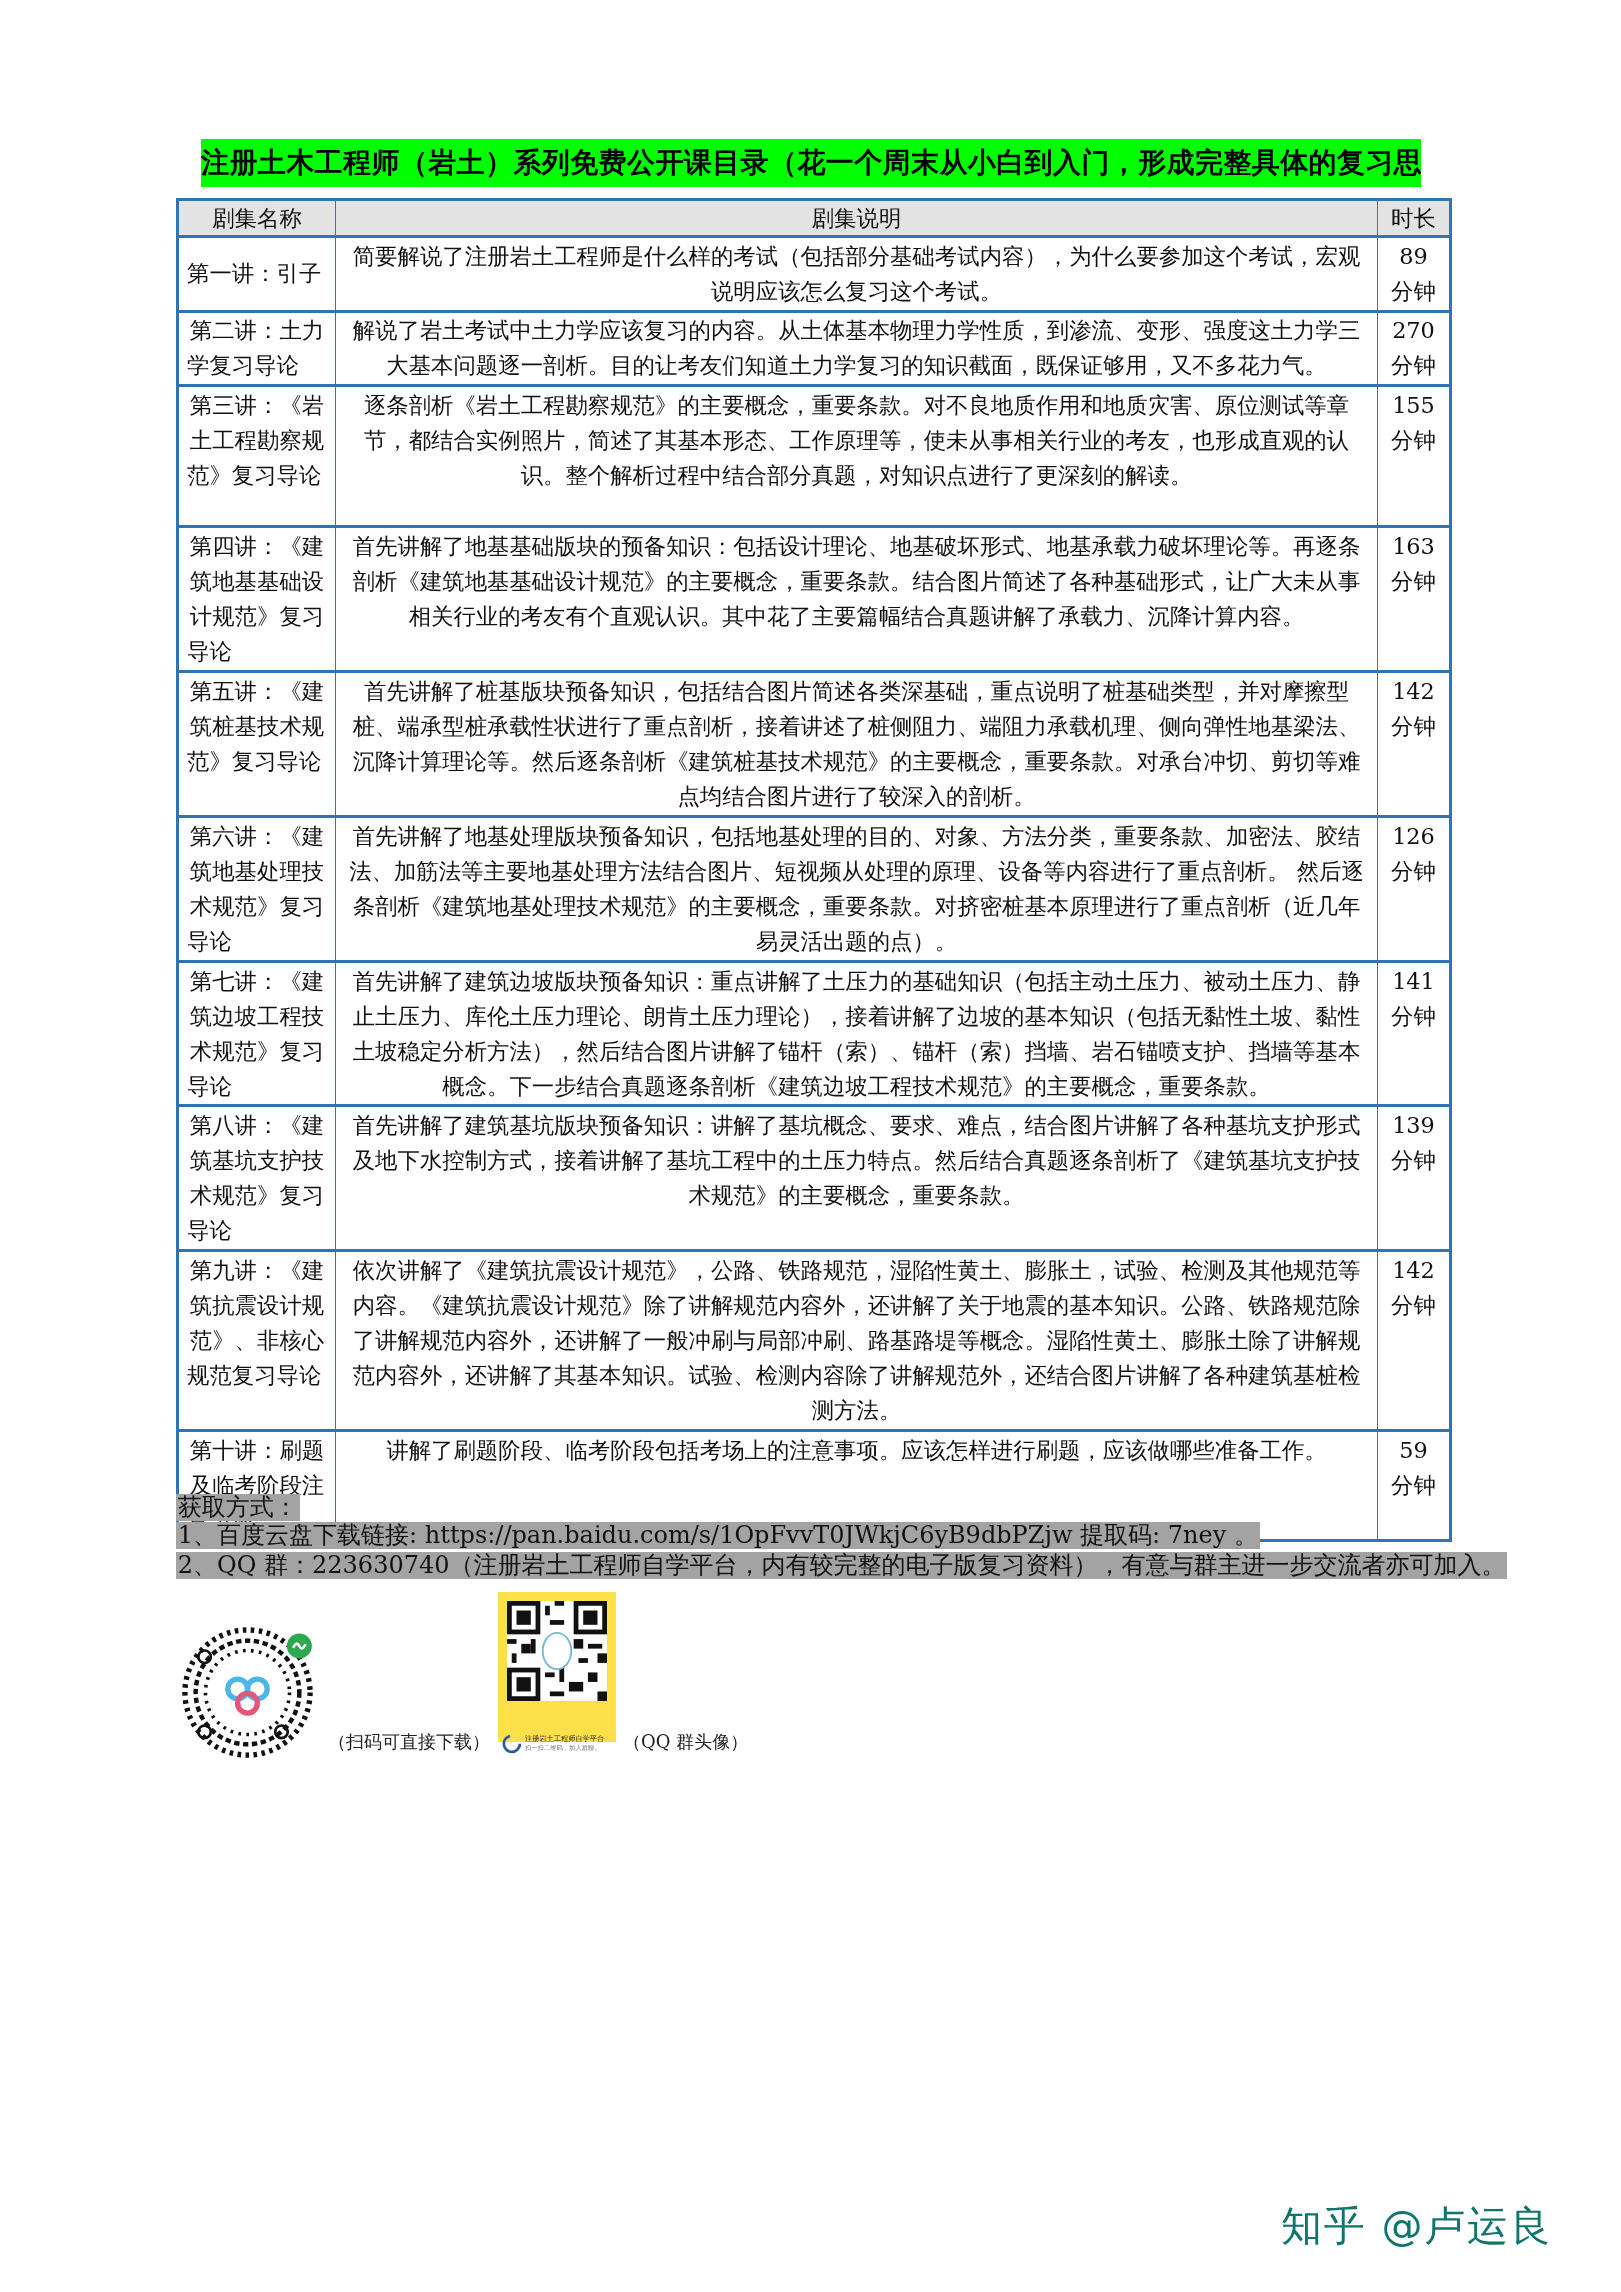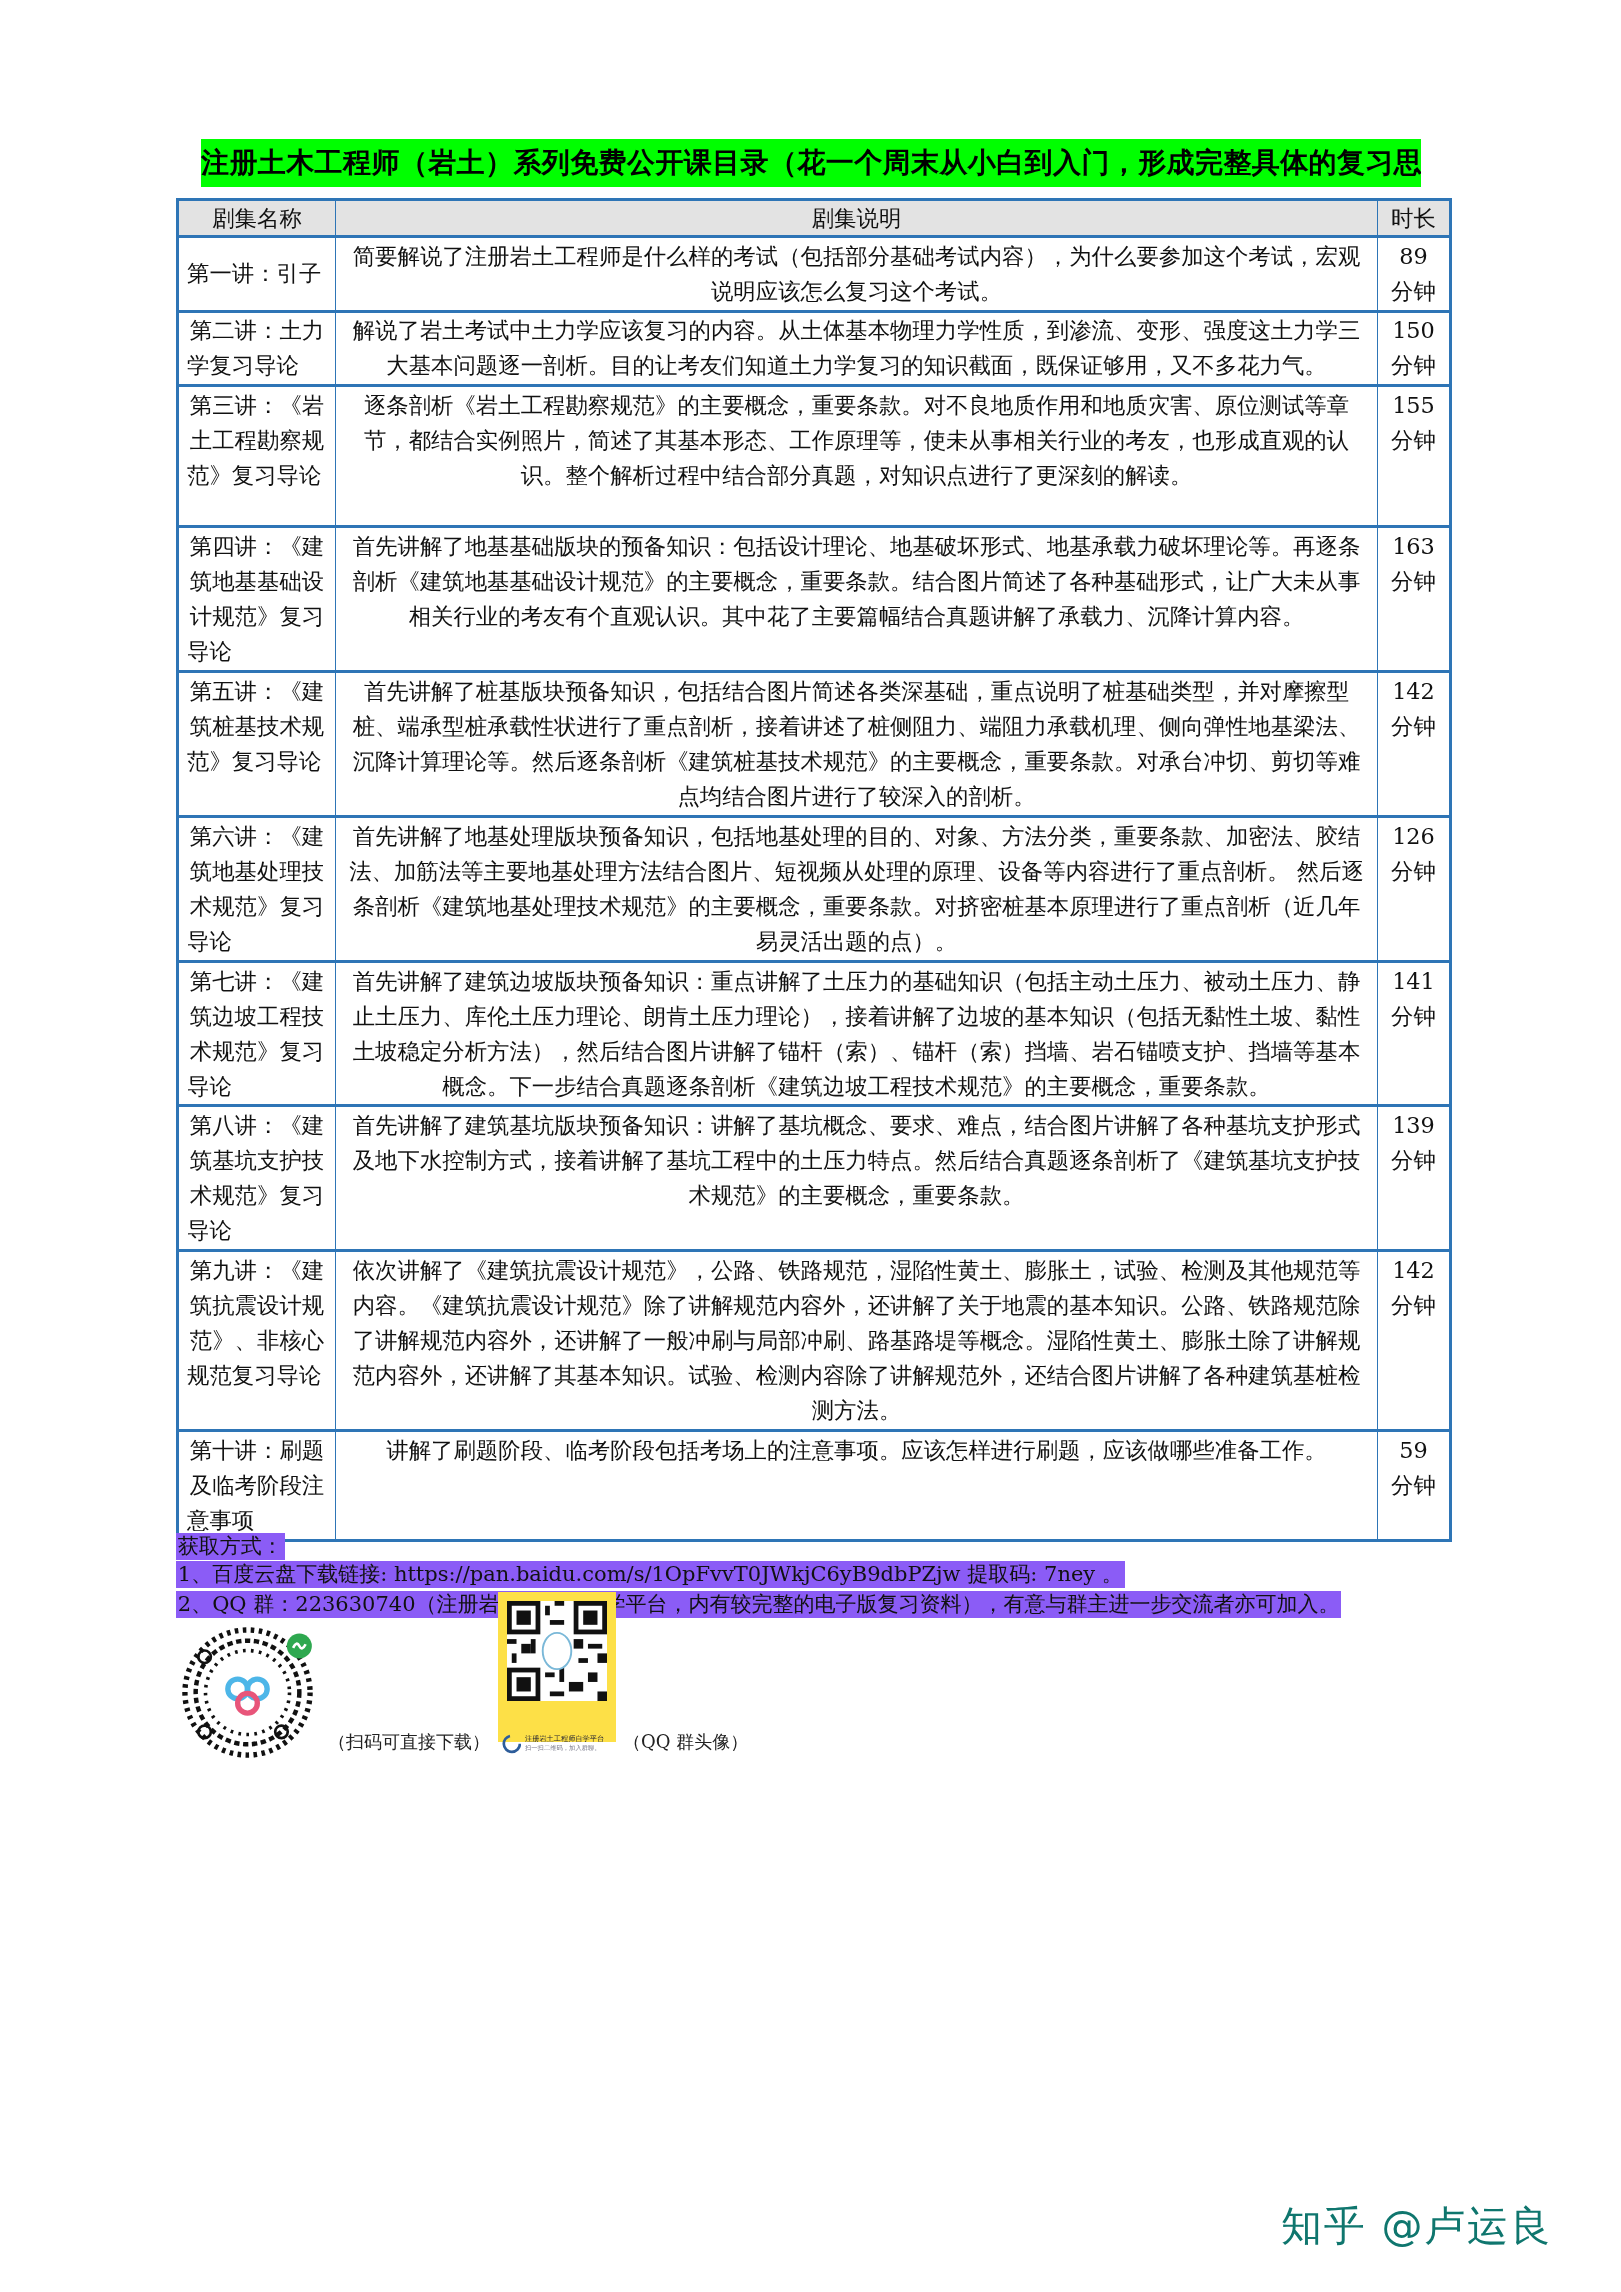--- a/index.html
+++ b/index.html
@@ -11,22 +11,22 @@
   table.course { position:absolute; left:176px; top:198px; width:1272px;
                  border-collapse:collapse; border:3.6px solid #2e75b6; table-layout:fixed; }
   table.course td, table.course th { border:1.8px solid #2e75b6; vertical-align:top;
                  font-size:22.4px; line-height:35px; padding:0.9px 8px; font-weight:normal; }
   table.course th { background:#e3e3e3; text-align:center; height:32px; line-height:32px;
                  border-bottom:3.6px solid #2e75b6;margin-top:8px; }
   table.course tr.row td { border-bottom:3.6px solid #2e75b6;text-align:center; }
   td.name { text-align:justify; text-align-last:left; }
   td.desc { text-align:justify; }
   td.dur { padding-left:10.7px; padding-right:3.6px; }
-  .info { position:absolute; left:176px; font-size:21px; line-height:27px;
-          background:#8b5cf6; color:#111; padding:0 1.8px; white-space:nowrap;margin-top:39px; }
+  .info { position:absolute; left:176px; font-size:24px; line-height:27px;
+          background:#a3a3a3; color:#111; padding:0 1.8px; white-space:nowrap; }
   .qr1 { position:absolute; left:176px; top:1621px; width:143px; height:143px; }
   .qr2wrap { position:absolute; left:498px; top:1592px; width:118px; height:150px; background:#fde047; }
   .caption { position:absolute; font-size:18px; line-height:27px; top:1728px; color:#222; }
   .watermark { position:absolute; left:1281px; top:2199px; font-family:"DejaVu Sans","Liberation Sans",sans-serif;
                font-size:41px; color:#0f766e; letter-spacing:1.8px; }
 </style>
 </head>
 <body>
 
 <div class="banner">注册土木工程师（岩土）系列免费公开课目录（花一个周末从小白到入门，形成完整具体的复习思路）</div>
@@ -46,21 +46,21 @@
   </thead>
   <tbody>
     <tr class="row" style="height:68px">
       <td class="name" style="vertical-align:middle">第一讲：引子</td>
       <td class="desc">简要解说了注册岩土工程师是什么样的考试（包括部分基础考试内容），为什么要参加这个考试，宏观说明应该怎么复习这个考试。</td>
       <td class="dur">89 分钟</td>
     </tr>
     <tr class="row" style="height:70px">
       <td class="name">第二讲：土力学复习导论</td>
       <td class="desc">解说了岩土考试中土力学应该复习的内容。从土体基本物理力学性质，到渗流、变形、强度这土力学三大基本问题逐一剖析。目的让考友们知道土力学复习的知识截面，既保证够用，又不多花力气。</td>
-      <td class="dur">150 分钟</td>
+      <td class="dur">270 分钟</td>
     </tr>
     <tr class="row" style="height:141px">
       <td class="name">第三讲：《岩土工程勘察规范》复习导论</td>
       <td class="desc">逐条剖析《岩土工程勘察规范》的主要概念，重要条款。对不良地质作用和地质灾害、原位测试等章节，都结合实例照片，简述了其基本形态、工作原理等，使未从事相关行业的考友，也形成直观的认识。整个解析过程中结合部分真题，对知识点进行了更深刻的解读。</td>
       <td class="dur">155 分钟</td>
     </tr>
     <tr class="row" style="height:141px">
       <td class="name">第四讲：《建筑地基基础设计规范》复习导论</td>
       <td class="desc">首先讲解了地基基础版块的预备知识：包括设计理论、地基破坏形式、地基承载力破坏理论等。再逐条剖析《建筑地基基础设计规范》的主要概念，重要条款。结合图片简述了各种基础形式，让广大未从事相关行业的考友有个直观认识。其中花了主要篇幅结合真题讲解了承载力、沉降计算内容。</td>
       <td class="dur">163 分钟</td>

